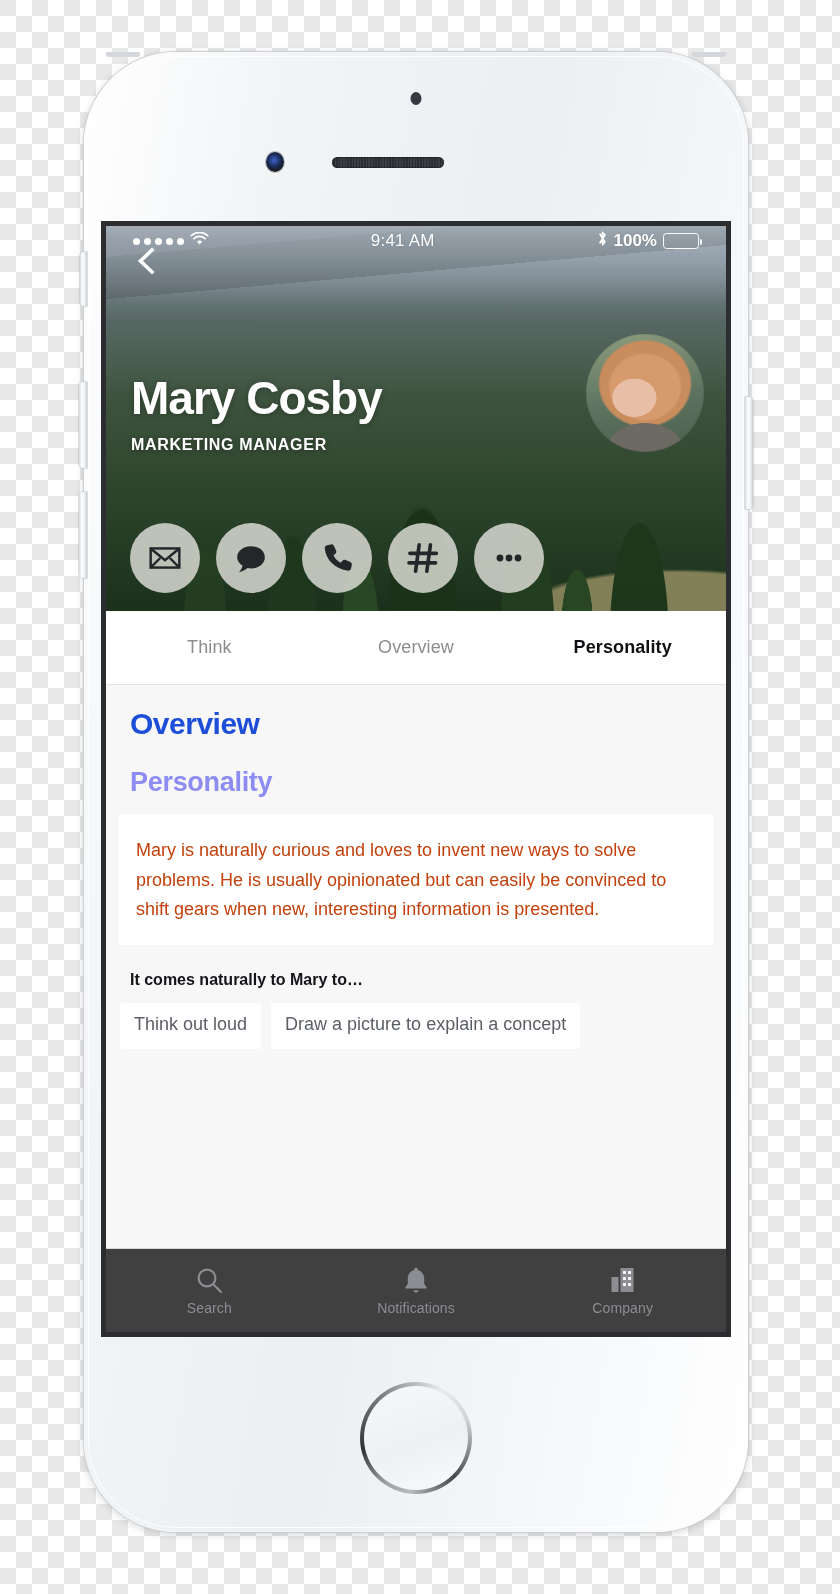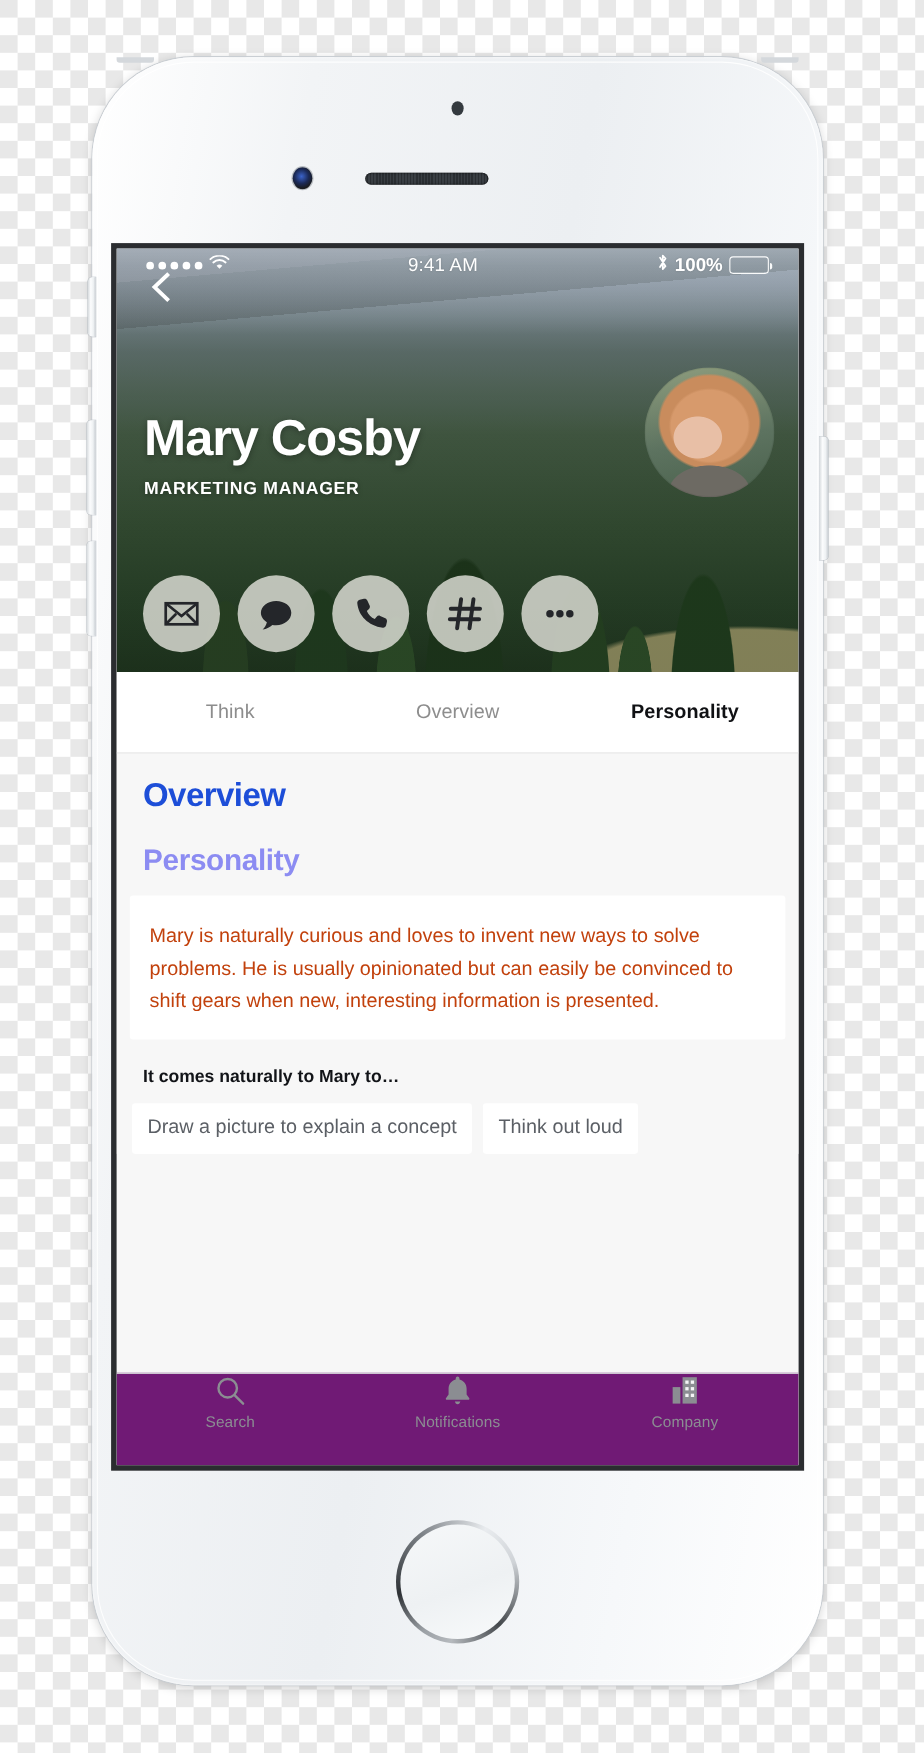--- a/index.html
+++ b/index.html
@@ -219,22 +219,22 @@
   }
   #chip-row { display:flex; gap:10px; padding:14px 14px 0 14px; }
   .chip {
     background:#fff; border-radius:3px; padding:11px 14px 14px 14px;
     font-size:18px; color:#5b5f65; white-space:nowrap; cursor:pointer;
   }
 
   
   #bottom-bar {
     position:absolute; left:0; right:0; bottom:0; height:84px;
-    background:#701a75; border-top:1px solid #d8d8dc;
-    display:flex; z-index:6;
+    background:#404040; border-top:1px solid #d8d8dc;
+    display:flex; align-items:center; z-index:6;
   }
   .nav-item {
     flex:1; display:flex; flex-direction:column; align-items:center;
     gap:5px; cursor:pointer; color:#8b8d92;
   }
   .nav-item svg { width:30px; height:30px; display:block; }
   .nav-label { font-size:14px; letter-spacing:.1px; }
   .nav-item.active { color:#8c8cf2; }
 </style>
 </head>
@@ -348,22 +348,22 @@
 
       <div id="personality-heading" style="color: rgb(140, 140, 242);">Personality</div>
 
       <div id="personality-card">
         <div id="personality-body">Mary is naturally curious and loves to invent new ways to solve problems. He is usually opinionated but can easily be convinced to shift gears when new, interesting information is presented.</div>
       </div>
 
       <div id="naturally-heading">It comes naturally to Mary to…</div>
 
       <div id="chip-row">
+        <div class="chip">Think out loud</div>
         <div class="chip">Draw a picture to explain a concept</div>
-        <div class="chip">Think out loud</div>
       </div>
     </div>
 
     <div id="bottom-bar">
       <div class="nav-item">
         <span>
           <svg viewBox="0 0 30 30" fill="none" stroke="currentColor" stroke-width="2.2">
             <circle cx="13" cy="13" r="8.4"></circle>
             <path d="M19.2 19.2 27 27" stroke-linecap="round"></path>
           </svg>

